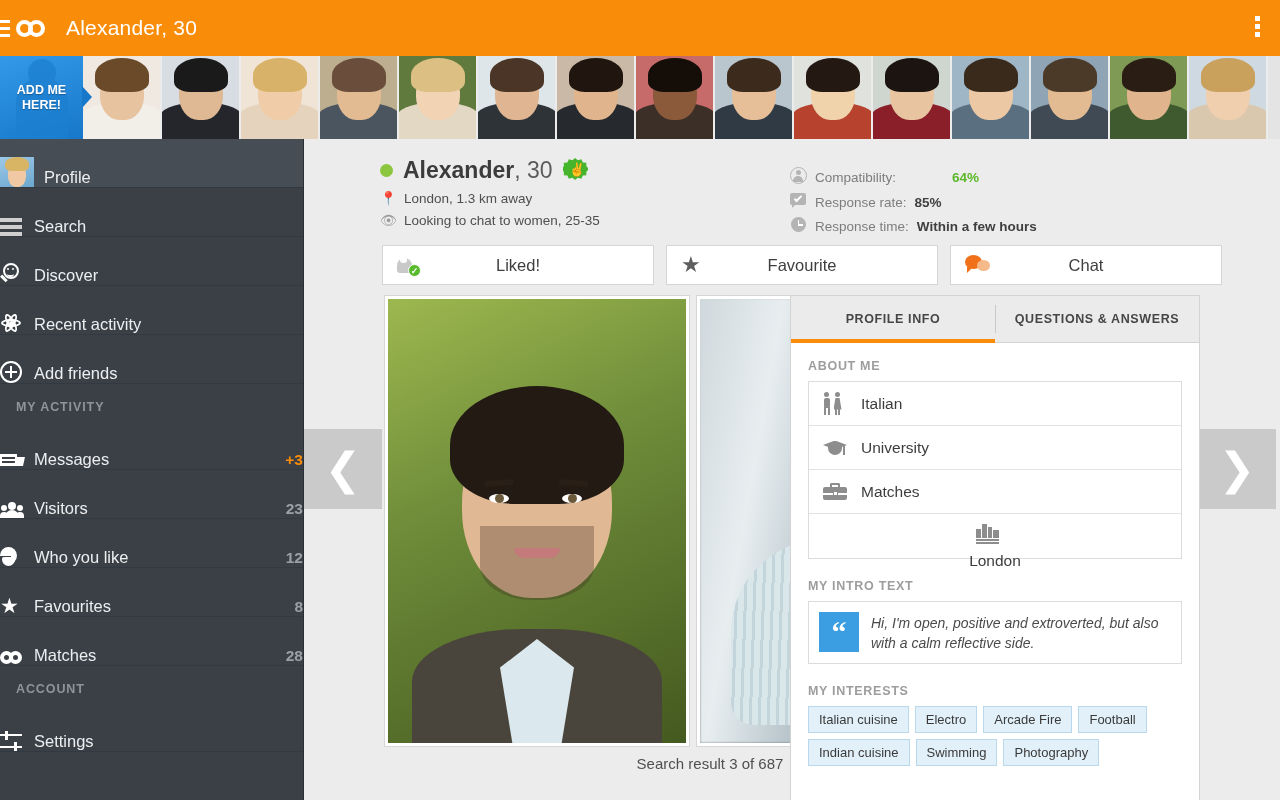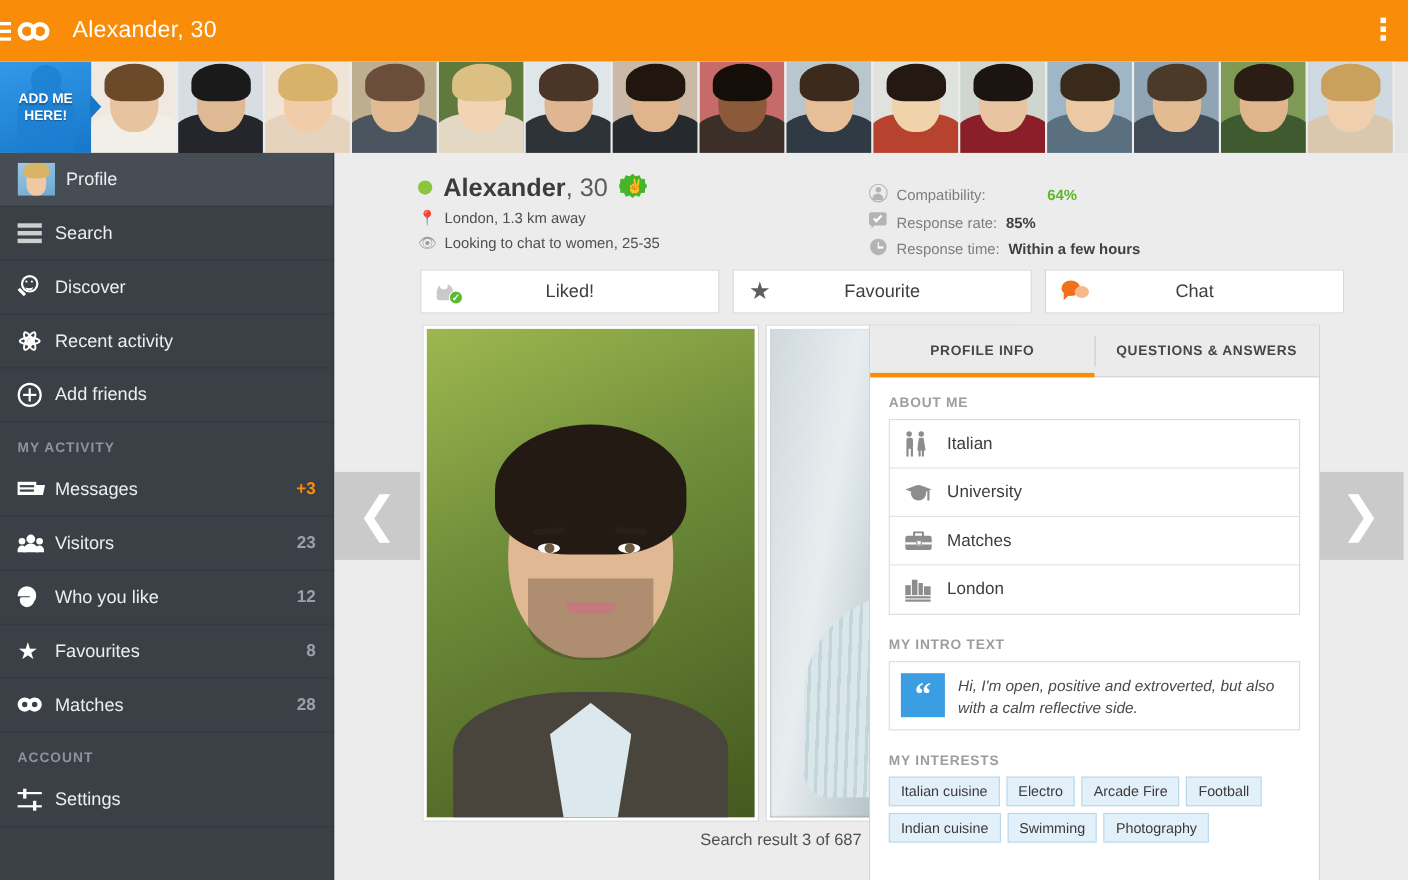--- a/index.html
+++ b/index.html
@@ -64,21 +64,21 @@
     border-top: 11px solid transparent; border-bottom: 11px solid transparent;
     border-left: 10px solid #1777c9; z-index: 3;
   }
 
   
   .sidebar {
     position: absolute; top: 139px; left: 0; width: 304px; height: 661px;
     background: #3b4047; overflow: hidden;
     border-right: 1px solid #2b2f34;
   }
-  .snav { height: 49px; display: flex; align-items: center; padding: 0 16px;
+  .snav { height: 49px; display: flex; align-items: flex-end; padding: 0 0;
     border-bottom: 1px solid #333941; cursor: pointer; color: #e9eaec; }
   .snav.active { background: #474d55; }
   .snav .ico { width: 34px; flex: 0 0 34px; display: flex; align-items: center;
     justify-content: flex-start; color: #fff; }
   .snav .lbl { font-size: 16.5px; flex: 1; color: #eceef0; }
   .snav .cnt { font-size: 15.5px; color: #9aa0a7; font-weight: bold; }
   .snav .cnt.hl { color: #f98d09; }
   .sect { padding: 16px 16px 7px 16px; font-size: 12.5px; letter-spacing: .9px;
     color: #8d949c; font-weight: bold; }
   .avatar-mini { width: 34px; height: 30px; flex: 0 0 34px; margin-right: 0;
@@ -174,21 +174,21 @@
   .tab + .tab::before { content:""; position:absolute; left:0; top:9px; bottom:9px;
     width:1px; background:#c9c9c9; }
   .tab.active::after { content:""; position:absolute; left:0; right:0; bottom:-1px;
     height: 4px; background: #f98d09; }
   .panel-body { padding: 16px 17px 0 17px; }
   .plabel { font-size: 12.5px; font-weight: bold; letter-spacing: .7px;
     color: #9d9d9d; margin-bottom: 8px; }
   .aboutbox { border: 1px solid #dcdcdc; margin-bottom: 20px; }
   .arow { height: 44px; display: flex; align-items: center; padding: 0 14px;
     border-bottom: 1px solid #e3e3e3; font-size: 15.5px; color: #3d3d3d; }
-  .arow:last-child { border-bottom: none; }
+  .arow:last-child { border-bottom: none; flex-direction: column; }
   .arow .ai { width: 38px; flex: 0 0 38px; color: #8d8d8d; display: flex;
     align-items: center; }
 
   .introbox { border: 1px solid #dcdcdc; display: flex; padding: 10px;
     gap: 12px; margin-bottom: 20px; }
   .quote-sq { width: 40px; height: 40px; flex: 0 0 40px; background: #3b9ee2;
     color: #fff; font-size: 30px; line-height: 40px; text-align: center;
     font-family: "Liberation Serif", serif; font-weight: bold; }
   .introtxt { font-size: 14px; line-height: 20px; color: #4a4a4a;
     font-style: italic; padding-top: 1px; }

